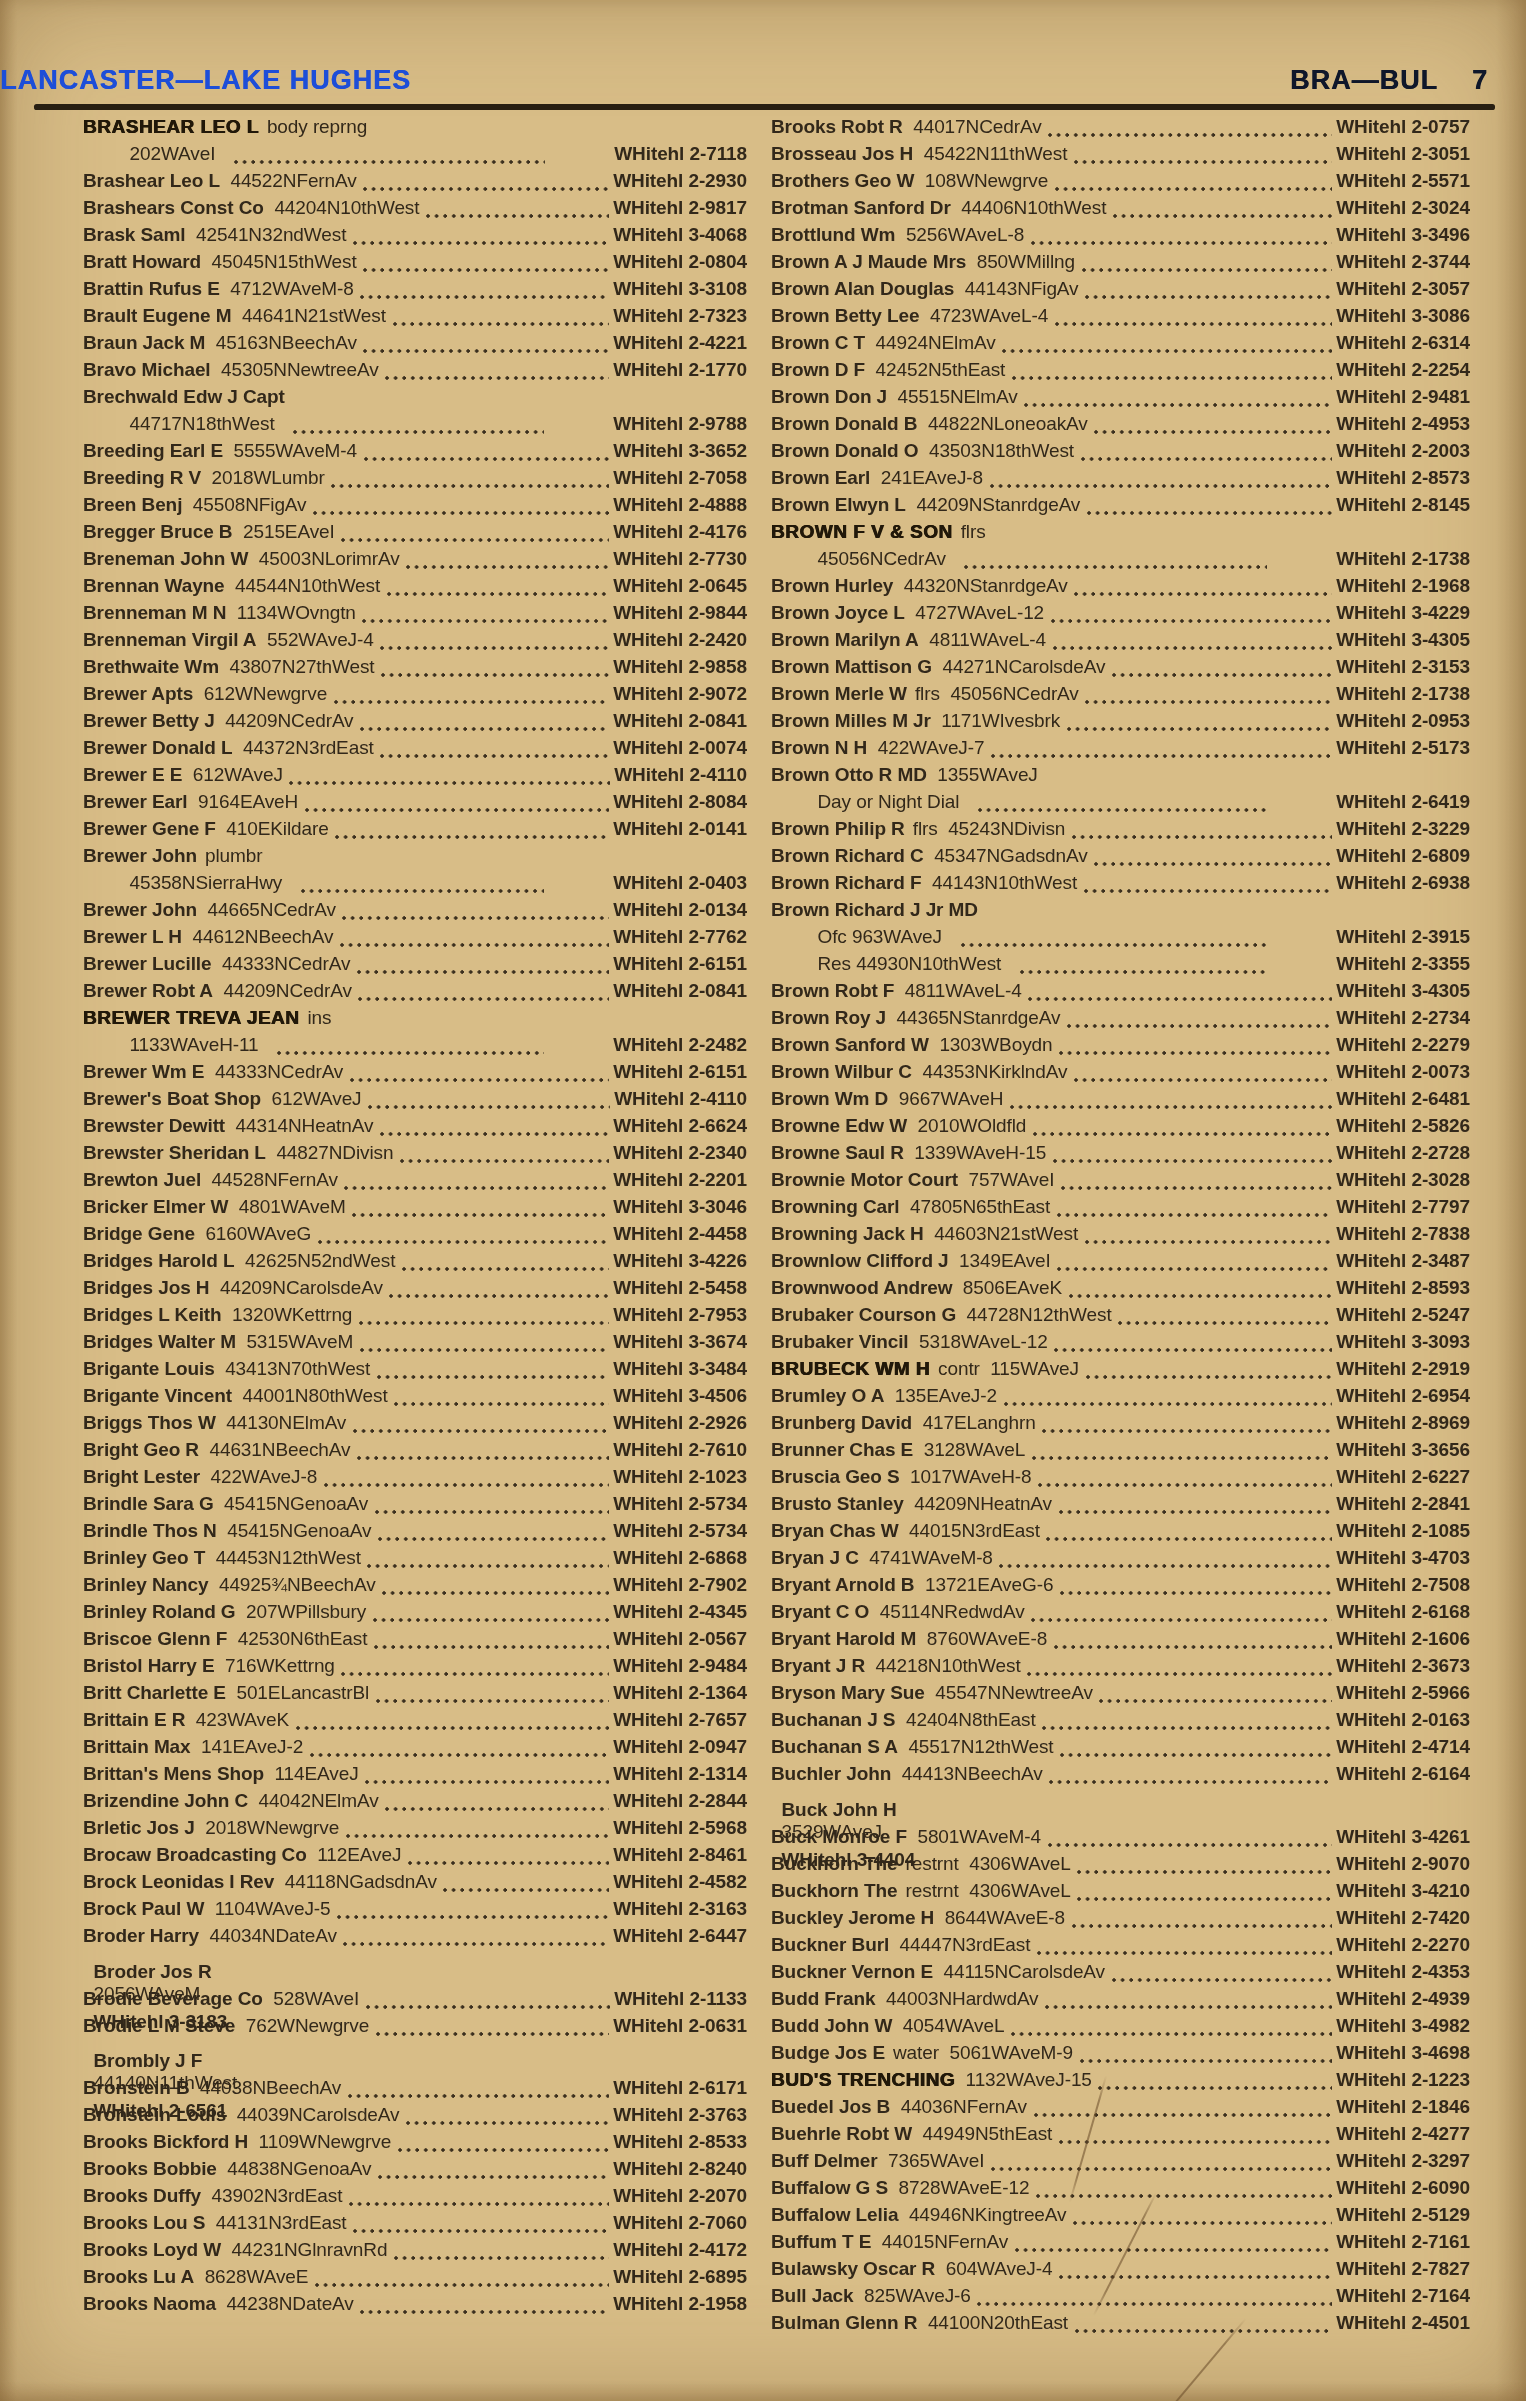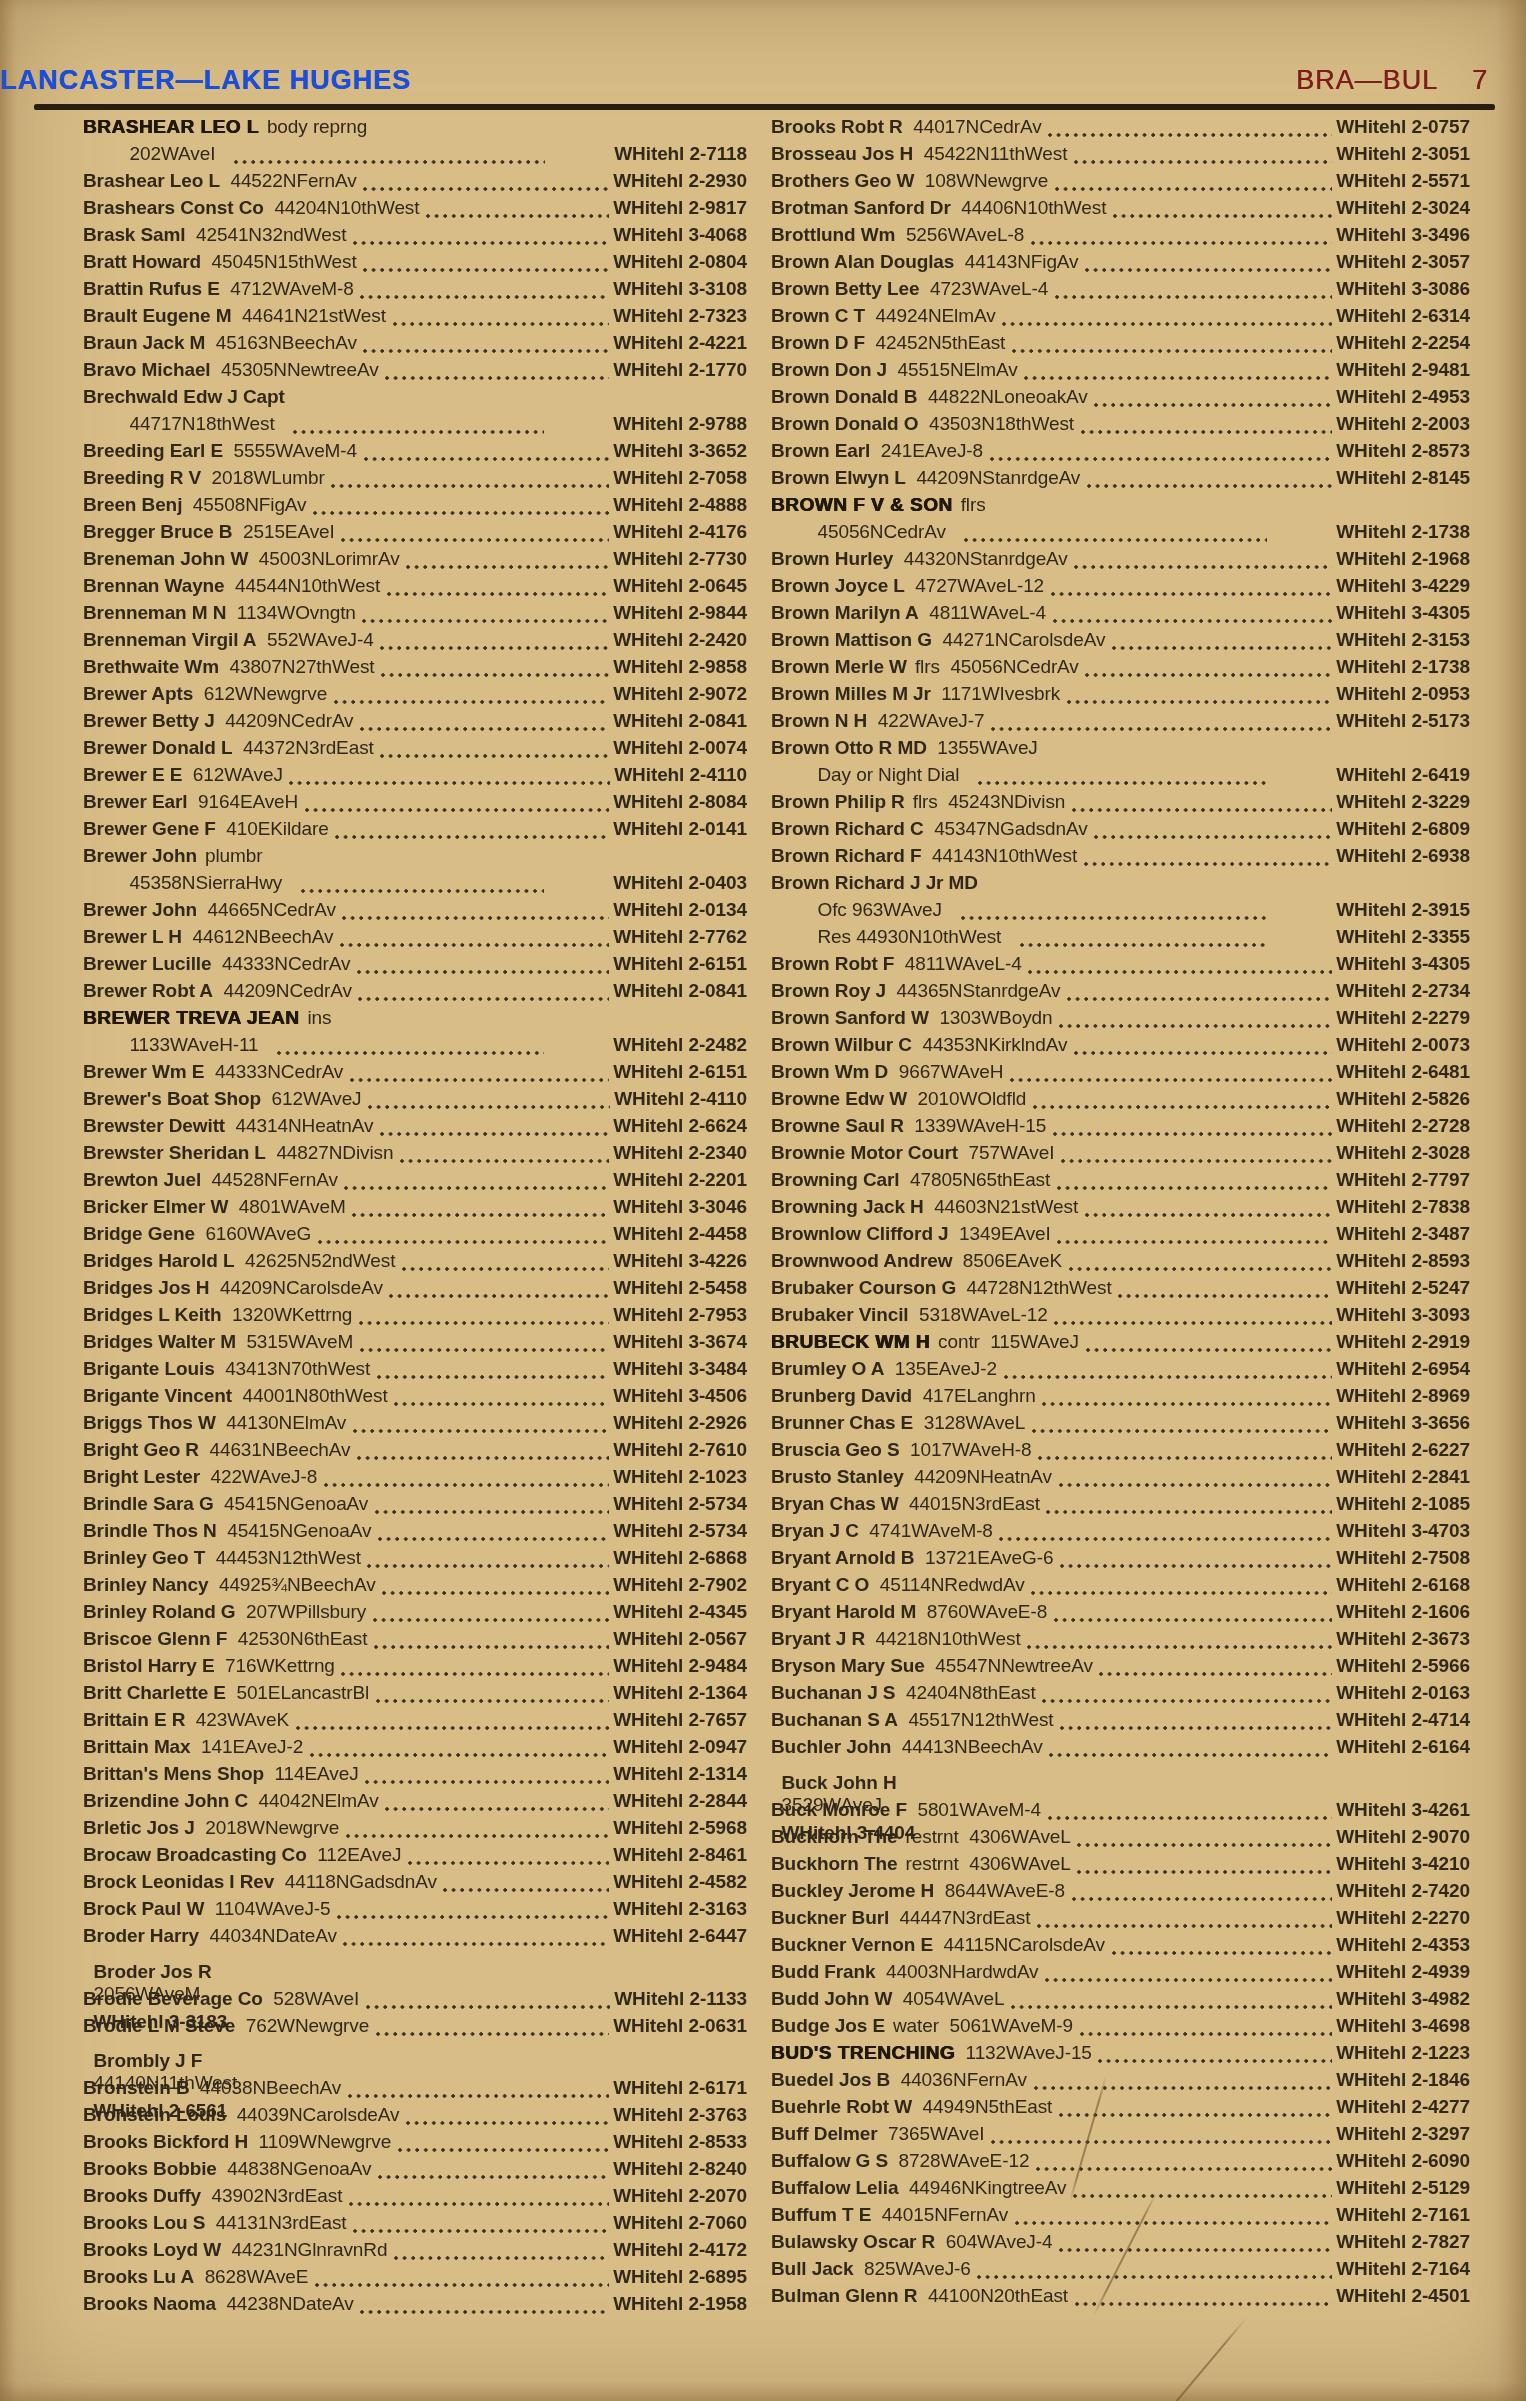--- a/index.html
+++ b/index.html
@@ -17,22 +17,22 @@
   .edge-right{position:absolute;top:0;right:0;width:30px;height:100%;
     background:linear-gradient(to right, rgba(255,255,255,0), rgba(120,85,40,.30));}
   .edge-left{position:absolute;top:0;left:0;width:17px;height:100%;
     background:linear-gradient(to right, rgba(120,85,40,.28), rgba(255,255,255,0));}
   .edge-bottom{position:absolute;left:0;bottom:0;width:100%;height:20px;
     background:linear-gradient(to bottom, rgba(255,255,255,0), rgba(120,85,40,.25));}
 
   .hdr-title{position:absolute;top:65px;left:0;width:1410px;text-align:left;
     font-size:27px;font-weight:700;letter-spacing:1px;color:#1d4ed8;
     text-shadow:0.5px 0 currentColor;}
-  .hdr-right{position:absolute;top:65px;right:38px;font-size:27px;font-weight:400;
-    color:#7f1d1d;text-shadow:0.5px 0 currentColor;letter-spacing:1px;}
+  .hdr-right{position:absolute;top:65px;right:38px;font-size:27px;font-weight:700;
+    color:#0f172a;text-shadow:0.5px 0 currentColor;letter-spacing:1px;}
   .hdr-right .pg{margin-left:34px;}
   .rule{position:absolute;top:104px;left:34px;width:1461px;height:6px;
     background:#281f12;border-radius:2.6px;}
 
   .col{position:absolute;top:116px;display:block;color:#32281a;}
   #col-left{left:83px;width:664px;}
   #col-right{left:771px;width:699px;}
 
   .line{display:flex;align-items:baseline;height:27px;font-size:19px;
     letter-spacing:-0.1px;white-space:nowrap;}
@@ -654,20 +654,27 @@
     <span class="ph">WHitehl 2-3024</span>
   </div>
     <div class="line">
     <span class="nm">Brottlund Wm</span>
 
     <span class="ad">5256WAveL-8</span>
     <span class="leader"></span>
     <span class="ph">WHitehl 3-3496</span>
   </div>
     <div class="line">
+    <span class="nm">Brown A J Maude Mrs</span>
+
+    <span class="ad">850WMillng</span>
+    <span class="leader"></span>
+    <span class="ph">WHitehl 2-3744</span>
+  </div>
+    <div class="line">
     <span class="nm">Brown Alan Douglas</span>
 
     <span class="ad">44143NFigAv</span>
     <span class="leader"></span>
     <span class="ph">WHitehl 2-3057</span>
   </div>
     <div class="line">
     <span class="nm">Brown Betty Lee</span>
 
     <span class="ad">4723WAveL-4</span>

